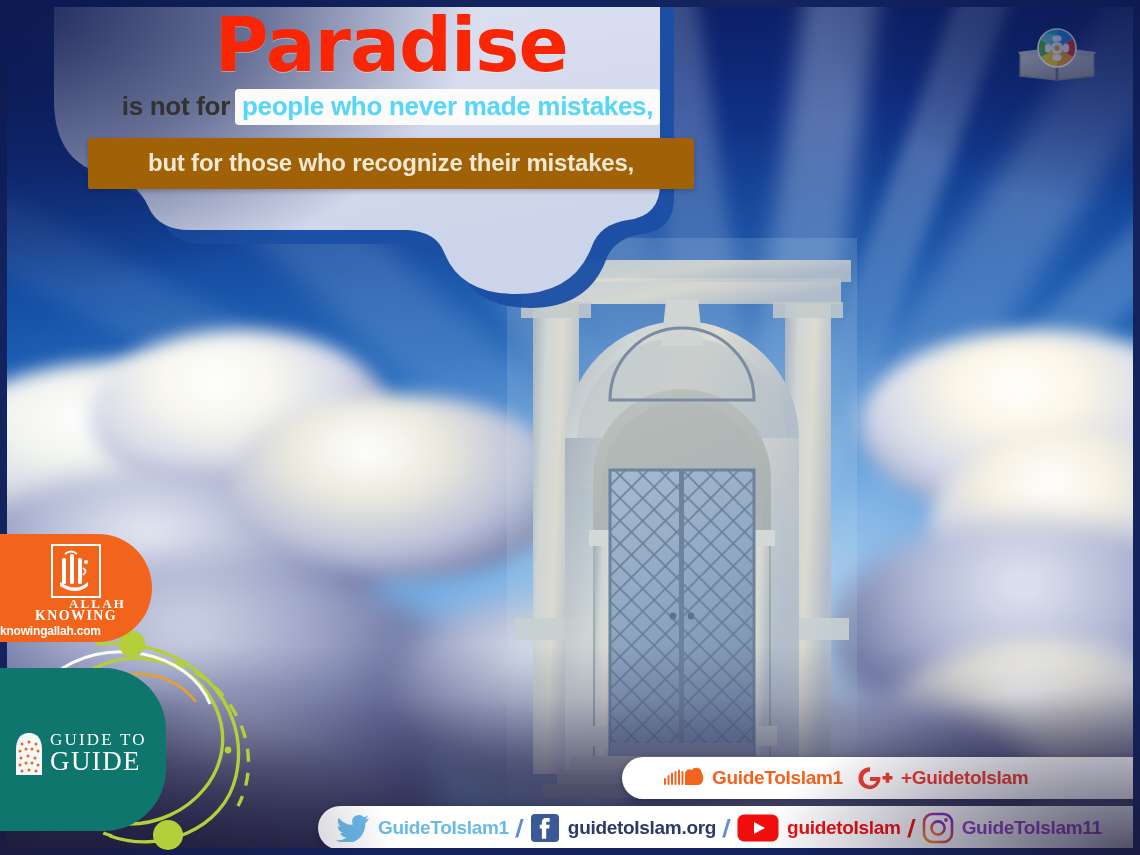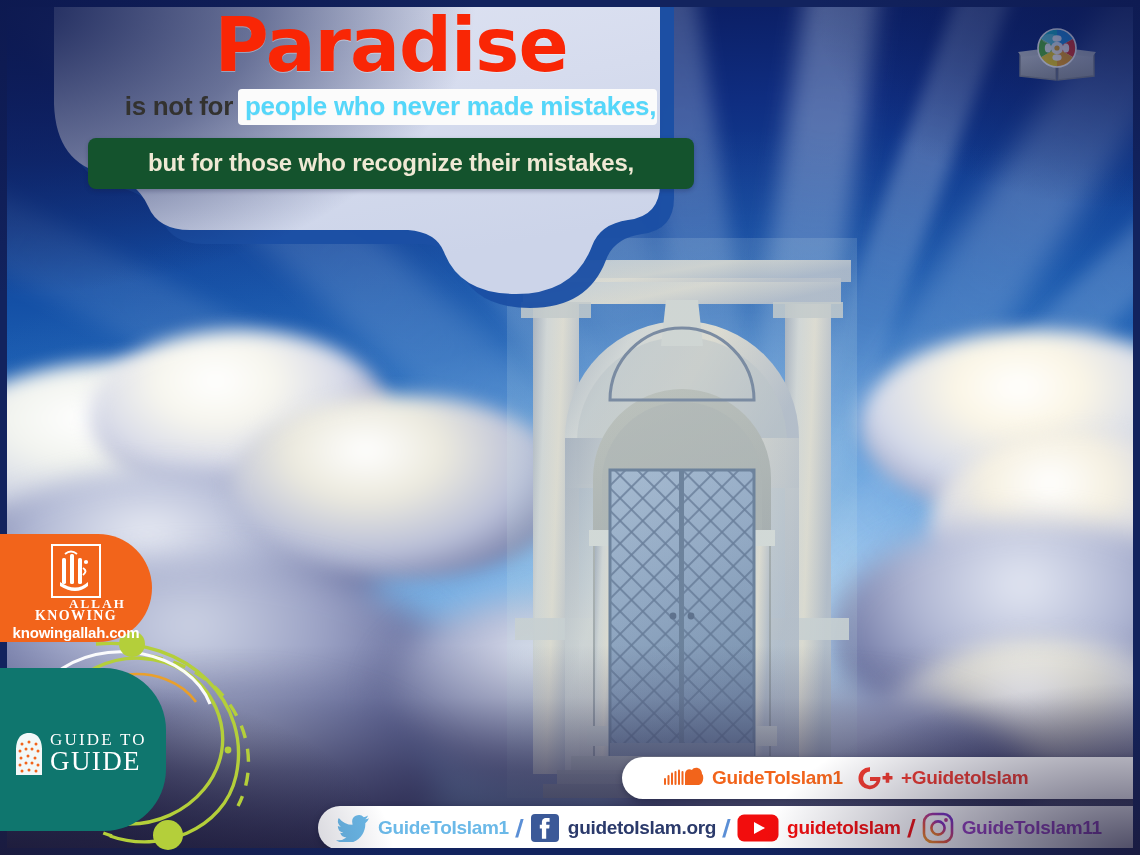--- a/index.html
+++ b/index.html
@@ -111,28 +111,28 @@
   }
   .line2{
     margin:6px 0 0 0;
     font-size:26px;font-weight:bold;color:#33322f;
     white-space:nowrap;
     font-family:"Liberation Sans", sans-serif;
     letter-spacing:-.3px;
   }
   .hl{
     background:#fbfbfb;color:#55d7fa;
-    padding:3px 1px 4px 7px;border-radius:4px;margin-left:5px;
+    padding:3px 7px 4px 7px;border-radius:4px;margin-left:5px;
     display:inline-block;line-height:1.08;
     text-shadow:0 1px 0 rgba(0,0,0,.05);
   }
   .darkbox{
     margin:13px auto 0 auto;
     width:586px;
-    background:#14532d;border-radius:8px;
+    background:#a16207;border-radius:2px;
     padding:10px 10px 12px 10px;
     box-shadow:0 2px 4px rgba(20,25,60,.28);
   }
   .db1{
     font-size:24px;font-weight:bold;color:#efe9d4;
     letter-spacing:-.2px;line-height:1.22;
   }
   .db2{
     font-size:22px;font-weight:bold;font-style:italic;color:#efe9d4;
     letter-spacing:-.2px;line-height:1.3;margin-top:1px;
@@ -156,23 +156,23 @@
     position:absolute;left:0;right:0;top:62px;text-align:center;
     color:#fff;font-family:"Liberation Serif", serif;
     font-size:13px;font-weight:bold;letter-spacing:2.2px;padding-left:43px;
   }
   .badge-knowing .t2{
     position:absolute;left:0;right:0;top:74px;text-align:center;
     color:#fff;font-family:"Liberation Serif", serif;
     font-size:14px;font-weight:bold;letter-spacing:1.4px;
   }
   .badge-knowing .t3{
-    position:absolute;left:0;right:0;top:90px;text-align:center;
+    position:absolute;left:0;right:0;top:90px;
     color:#fff;font-family:"Liberation Sans", sans-serif;
-    font-size:15px;font-weight:bold;letter-spacing:-.2px;
+    font-size:12px;font-weight:bold;letter-spacing:-.2px;
   }
 
   .swirls{position:absolute;left:0;top:630px;width:280px;height:225px;z-index:6;}
 
   .badge-guide{
     position:absolute;left:0;top:668px;width:166px;height:163px;
     background:#0f766e;
     border-top-right-radius:62px;border-bottom-right-radius:62px;
     z-index:7;
   }

